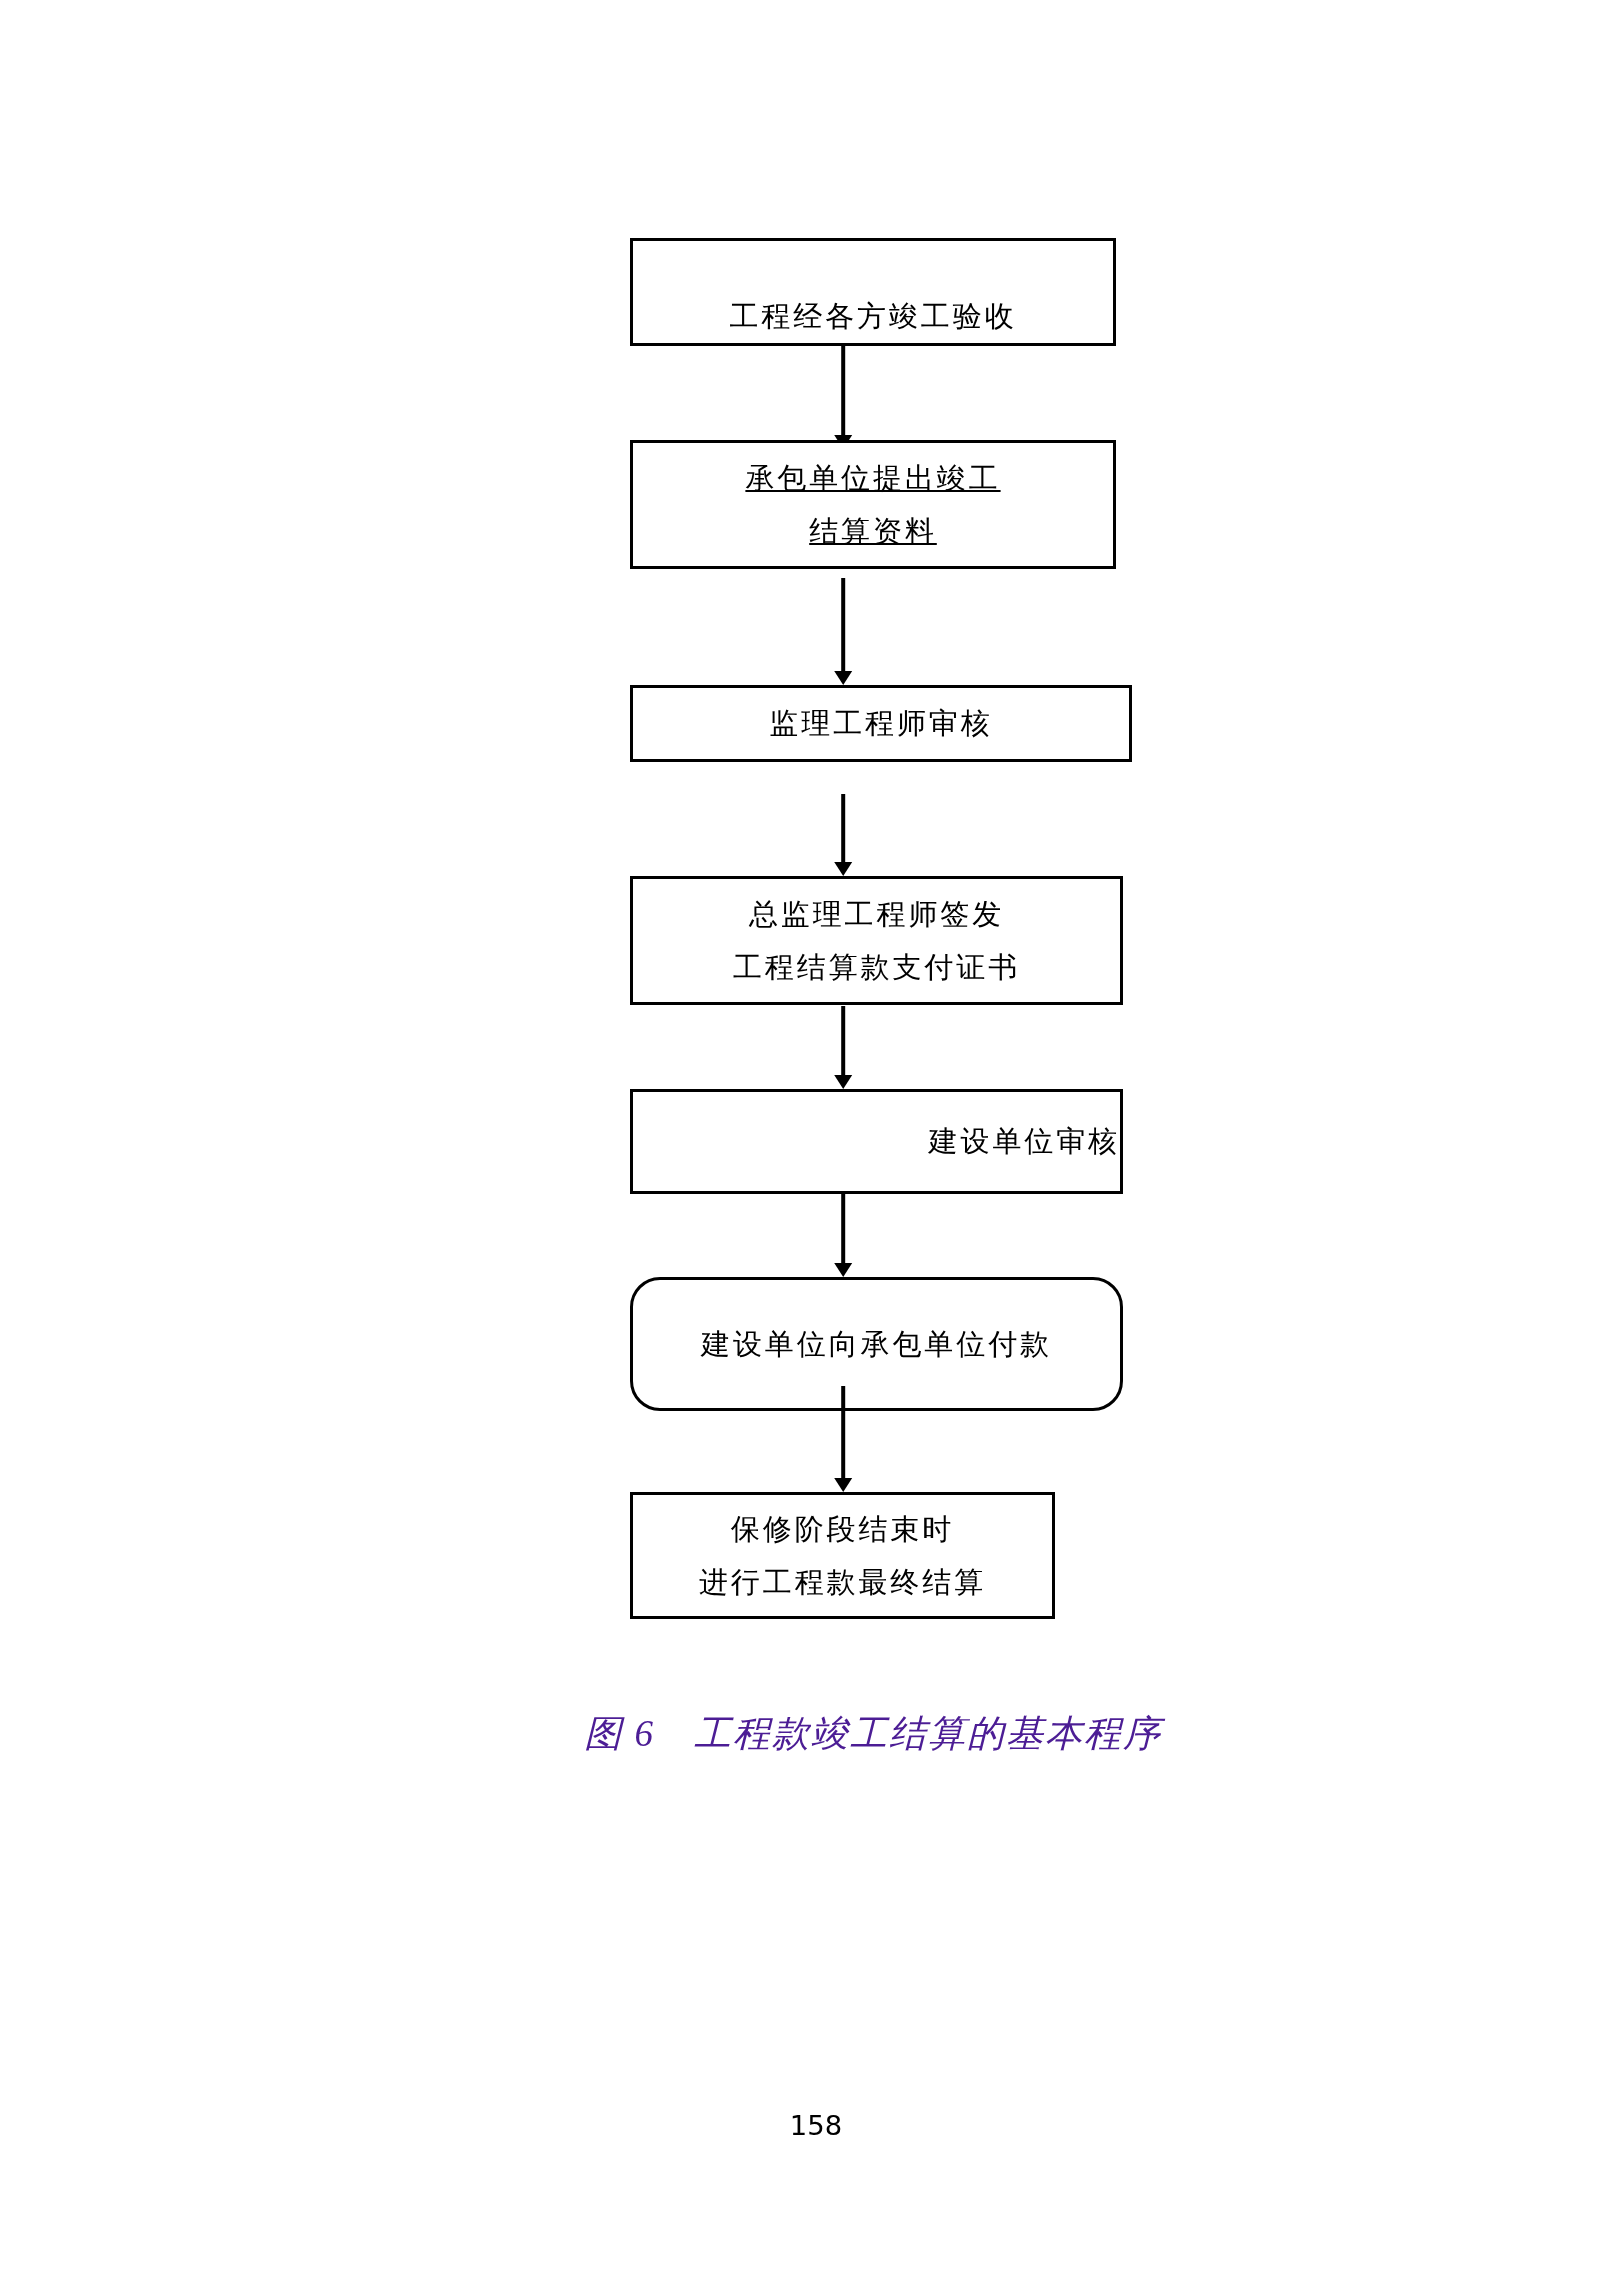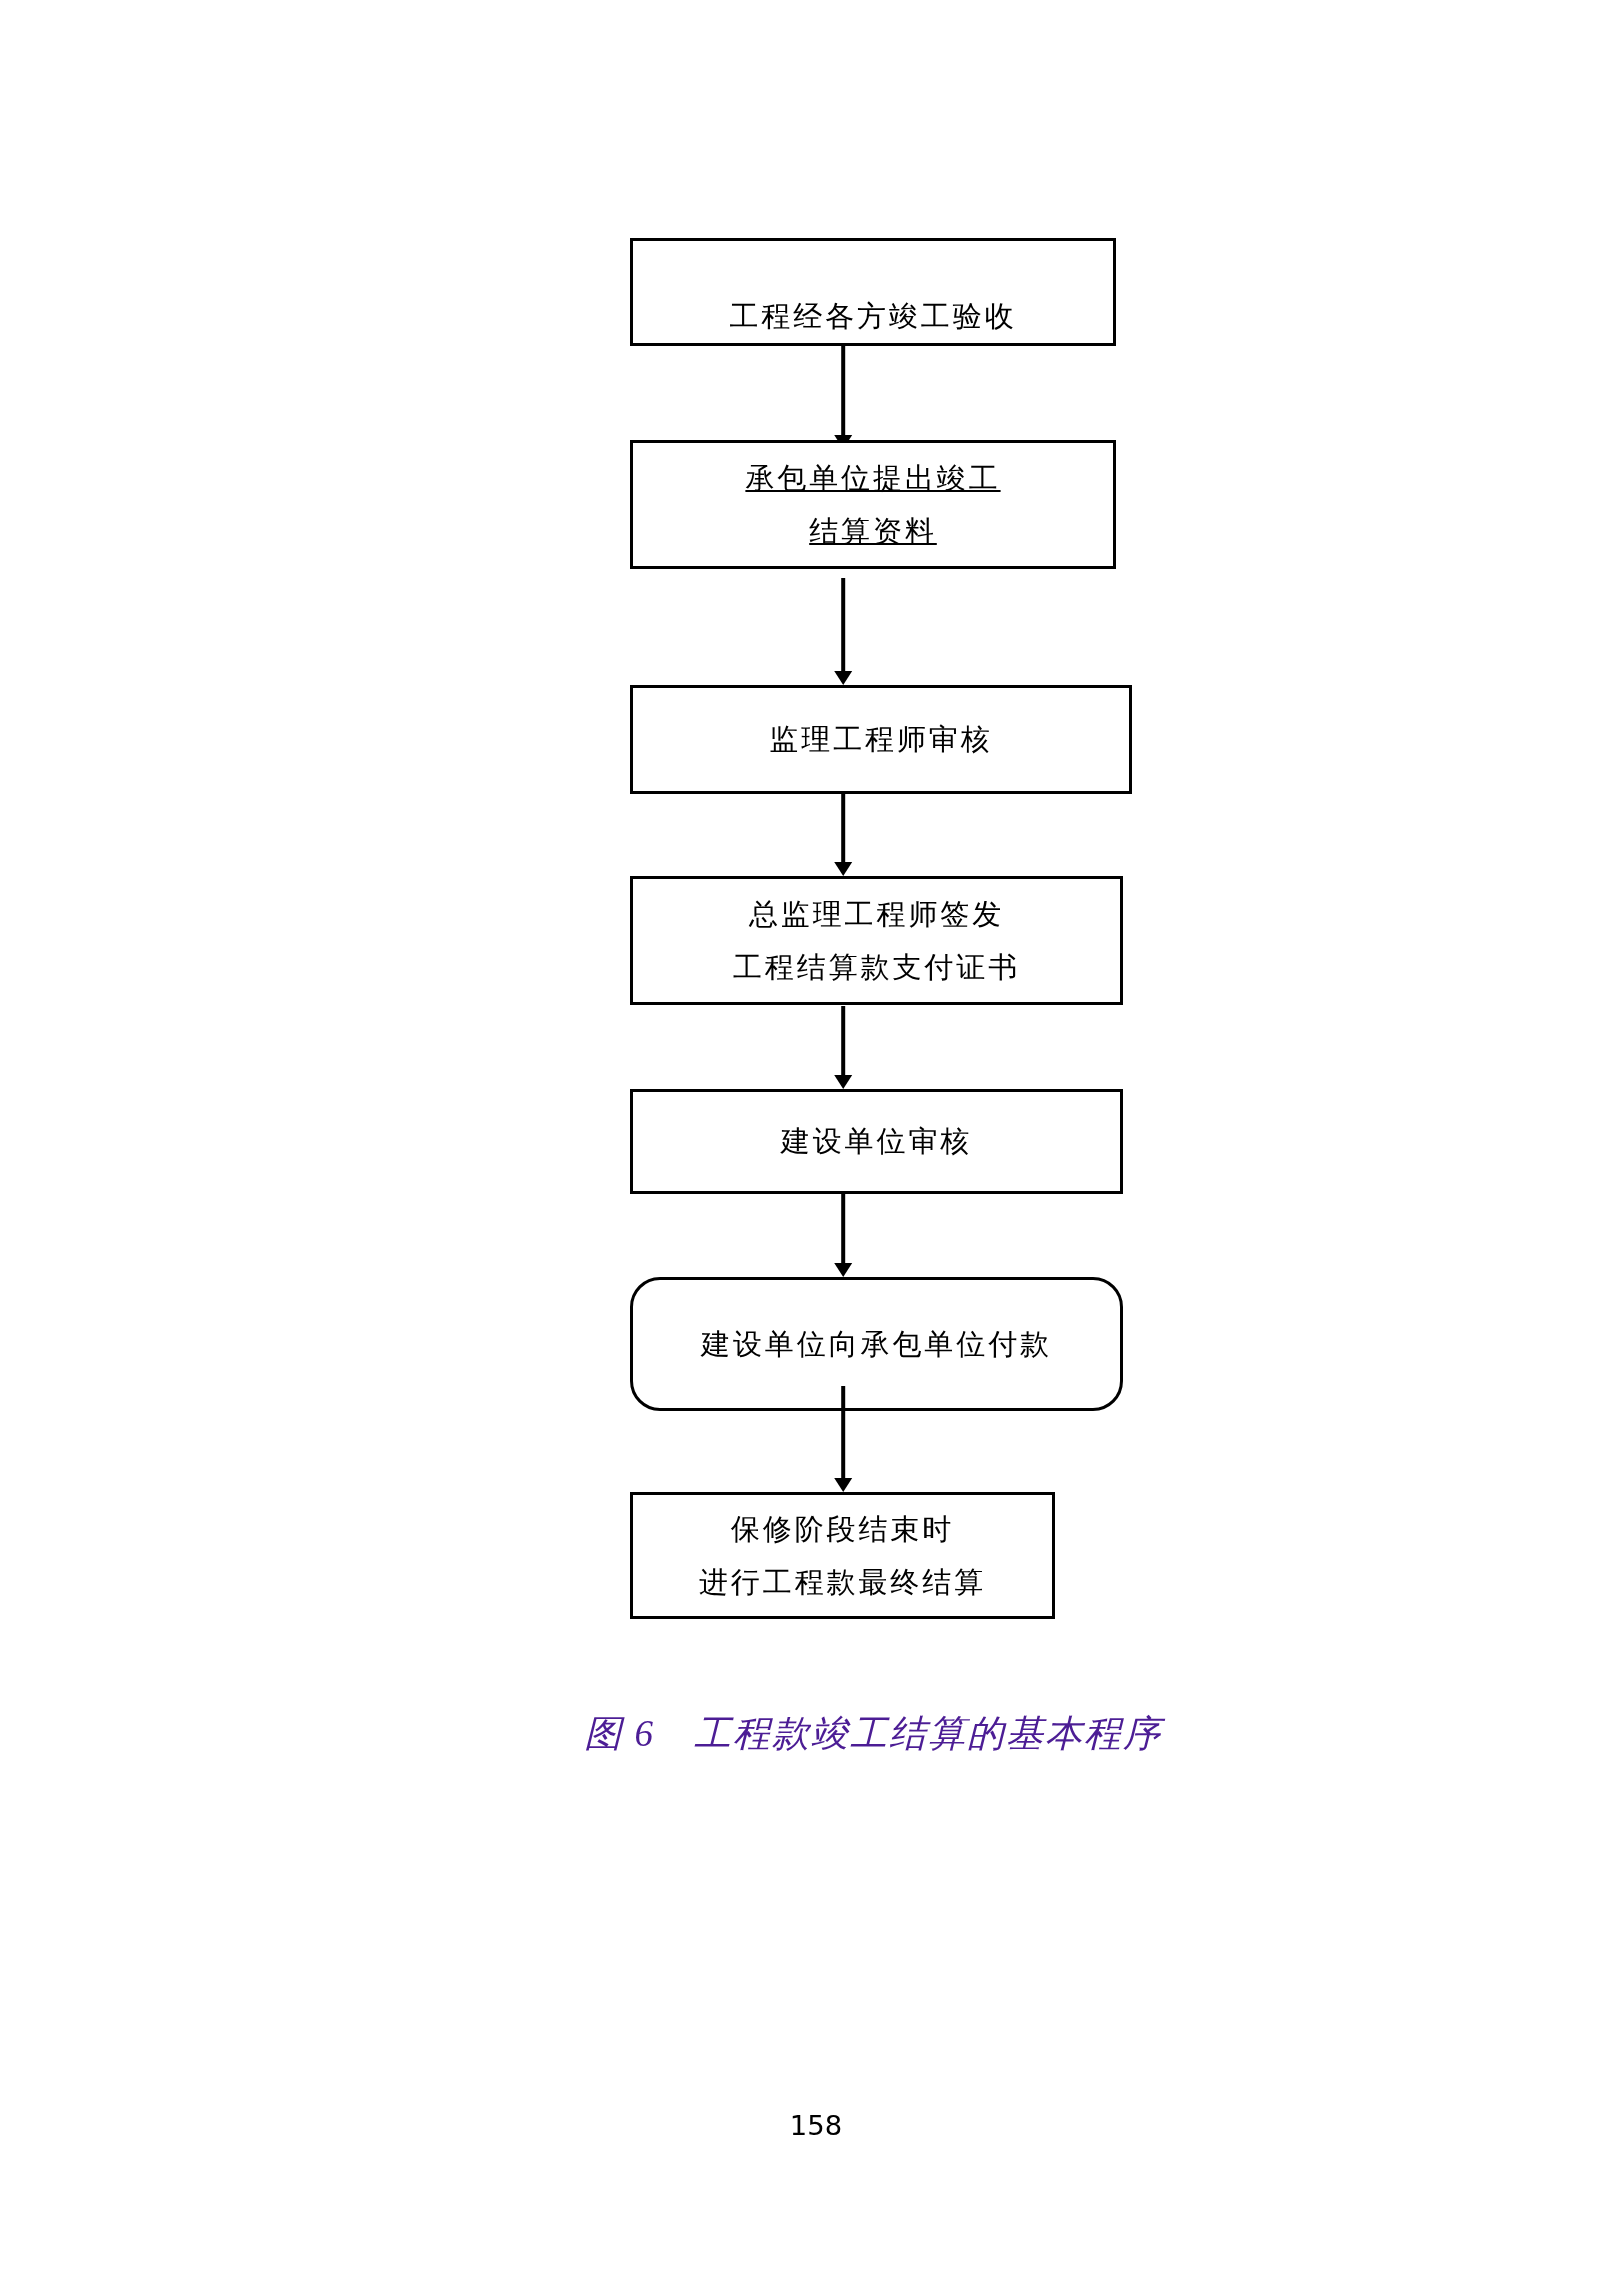--- a/index.html
+++ b/index.html
@@ -93,40 +93,40 @@
   <div class="flow-box" style="left:630px; top:440px; width:486px; height:129px;text-decoration:underline;">
     <span class="box-line">承包单位提出竣工</span>
     <span class="box-line">结算资料</span>
   </div>
 
   <div class="flow-arrow" style="left:843px; top:578px; height:107px;">
     <div class="arrow-shaft"></div>
     <div class="arrowhead"></div>
   </div>
 
-  <div class="flow-box" style="left:630px; top:685px; width:502px; height:109px;">
+  <div class="flow-box" style="left:630px; top:685px; width:502px; height:77px;">
     <span class="box-line">监理工程师审核</span>
   </div>
 
   <div class="flow-arrow" style="left:843px; top:794px; height:82px;">
     <div class="arrow-shaft"></div>
     <div class="arrowhead"></div>
   </div>
 
   <div class="flow-box" style="left:630px; top:876px; width:493px; height:129px;">
     <span class="box-line">总监理工程师签发</span>
     <span class="box-line">工程结算款支付证书</span>
   </div>
 
   <div class="flow-arrow" style="left:843px; top:1006px; height:83px;">
     <div class="arrow-shaft"></div>
     <div class="arrowhead"></div>
   </div>
 
-  <div class="flow-box" style="left:630px; top:1089px; width:493px; height:105px;">
+  <div class="flow-box" style="left:630px; top:1089px; width:493px; height:105px;align-items:flex-end;">
     <span class="box-line">建设单位审核</span>
   </div>
 
   <div class="flow-arrow" style="left:843px; top:1194px; height:83px;">
     <div class="arrow-shaft"></div>
     <div class="arrowhead"></div>
   </div>
 
   <div class="flow-box" style="left:630px; top:1277px; width:493px; height:134px;border-radius:30px;">
     <span class="box-line">建设单位向承包单位付款</span>

